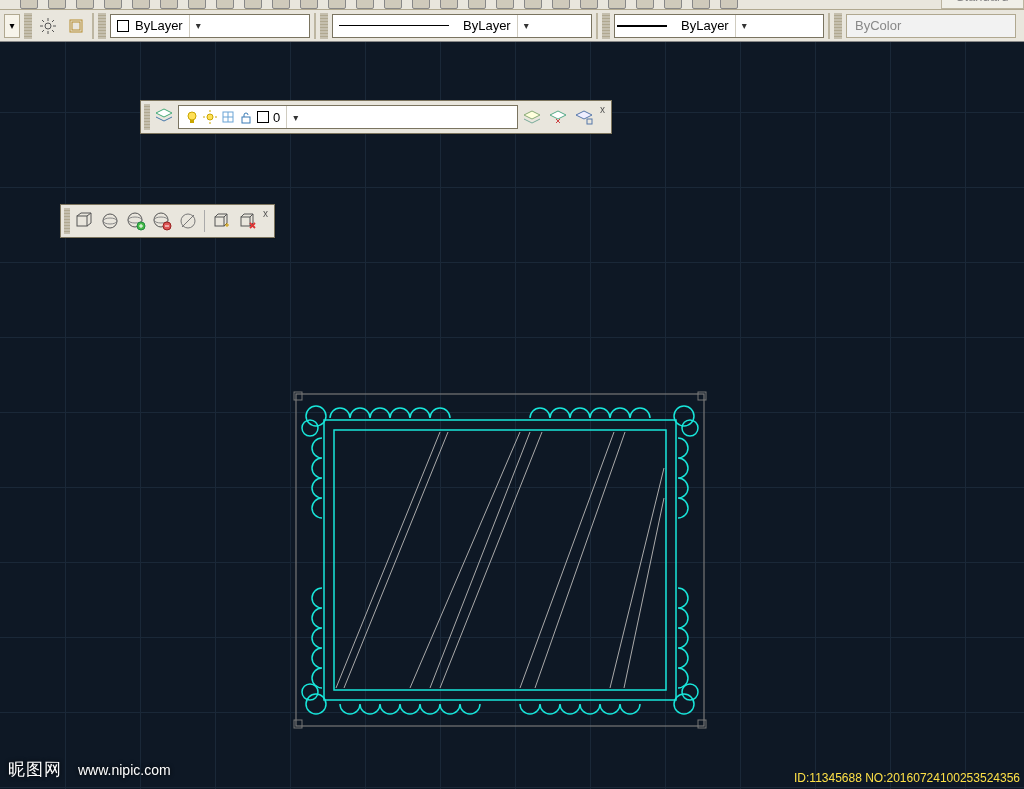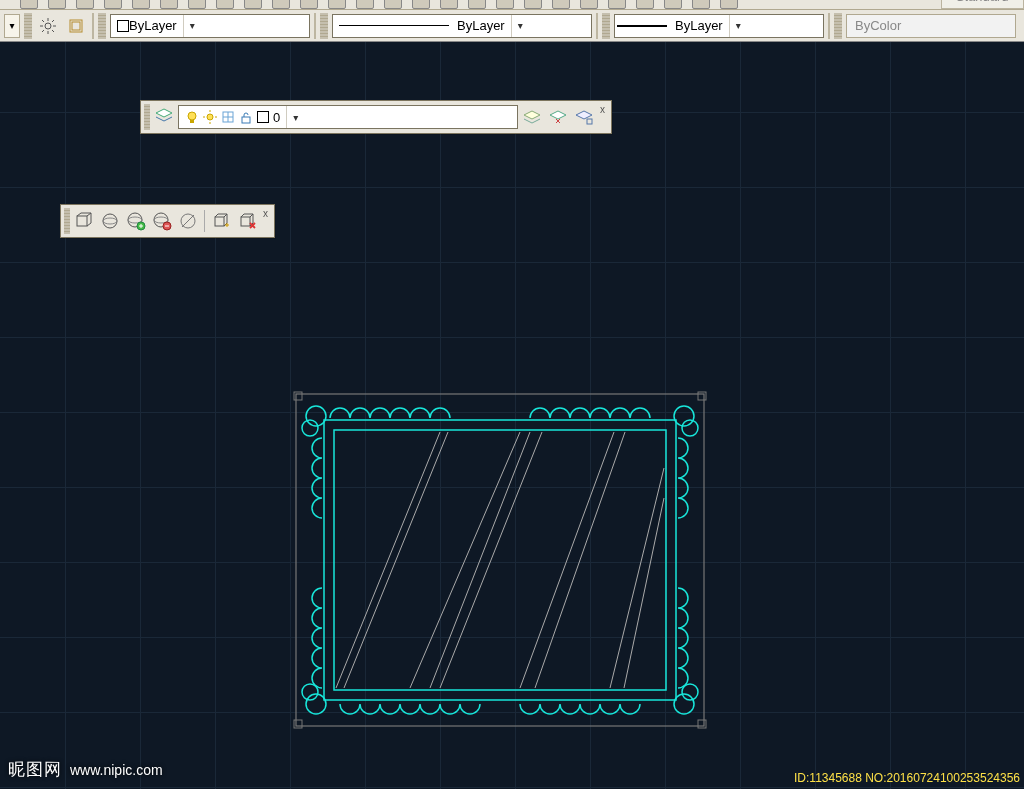--- a/index.html
+++ b/index.html
@@ -64,20 +64,21 @@
     align-items: center;
     background: #fff;
     border: 1px solid #7a7460;
     height: 24px;
     flex-shrink: 0;
   }
   .dropdown .content {
     display: flex;
     align-items: center;
     padding: 0 6px;
+    gap: 6px;
     height: 100%;
   }
   .dropdown .arrow {
     width: 18px;
     height: 100%;
     display: flex;
     align-items: center;
     justify-content: center;
     border-left: 1px solid #d0ccc0;
   }
@@ -162,21 +163,21 @@
   .scallop { stroke: #18e6da; stroke-width: 1.5; fill: none; }
   .glass-line { stroke: #aaa; stroke-width: 1; fill: none; }
 
   
   .wm-left {
     position: absolute;
     left: 8px;
     bottom: 8px;
     display: flex;
     align-items: center;
-    gap: 8px;
+    gap: 16px;
     color: #fff;
     font-size: 14px;
     text-shadow: 0 0 4px #000;
   }
   .wm-left .logo-ch {
     font-family: "SimSun","Microsoft YaHei",sans-serif;
     font-size: 17px;
     letter-spacing: 1px;
   }
   .wm-right {

